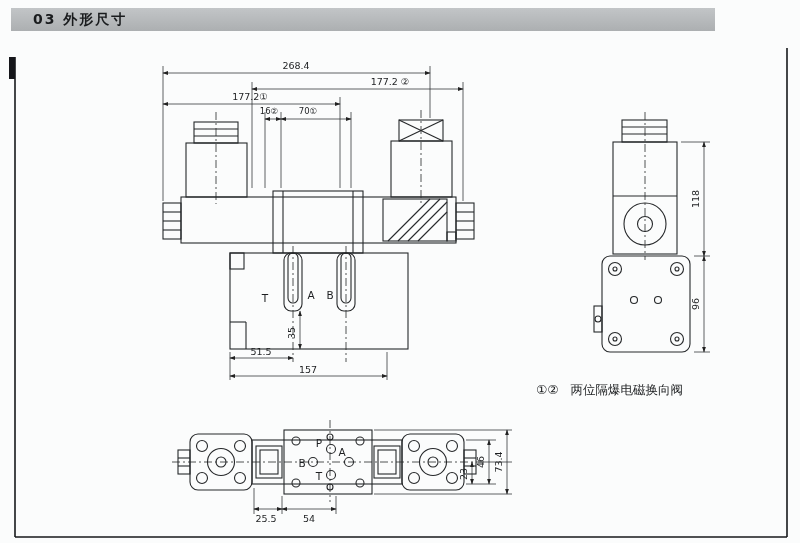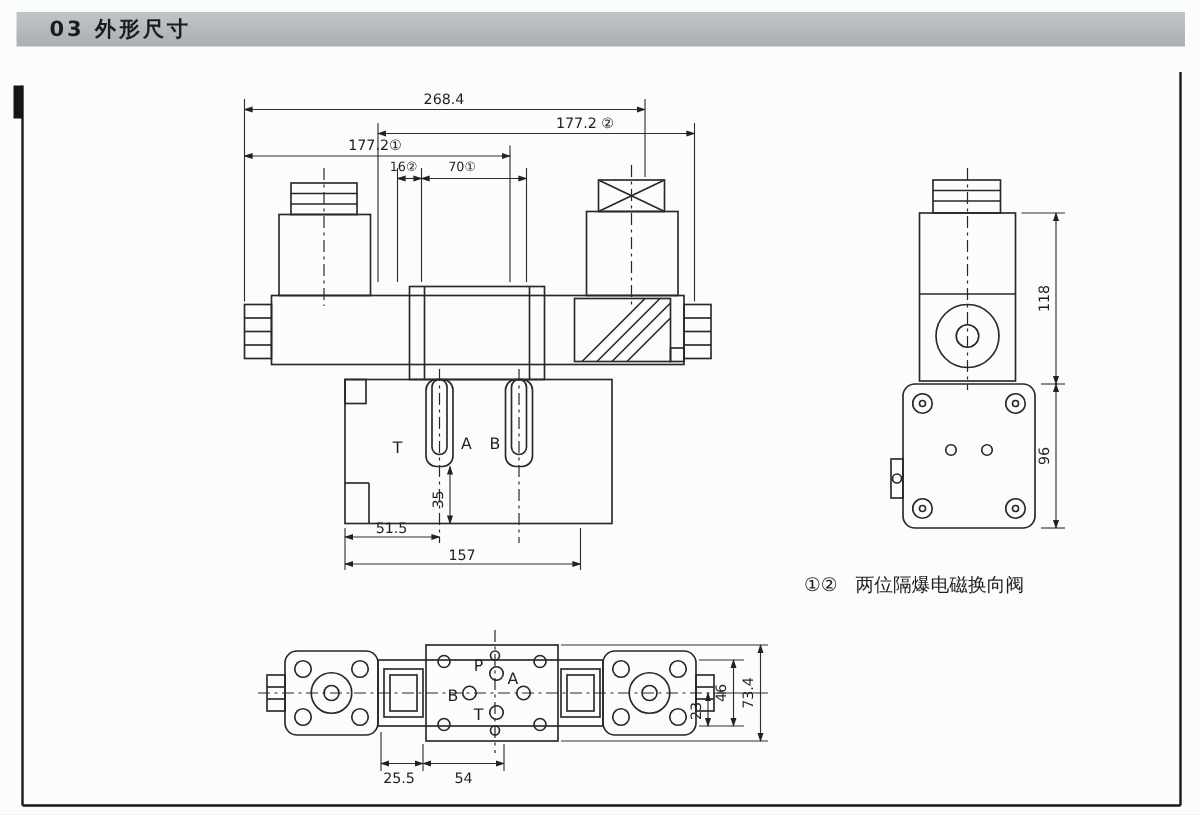--- a/index.html
+++ b/index.html
@@ -1,21 +1,21 @@
 <!DOCTYPE html>
 <html><head>
 <meta charset="utf-8">
 <style>
   html,body { margin:0; padding:0; background:#eef0f0; }
   .page {
     position:relative; width:800px; height:543px; background:#fbfcfc;
     font-family:"DejaVu Sans", sans-serif; overflow:hidden;
   }
   .header {
-    position:absolute; left:11px; top:8px; width:779px; height:23px;
+    position:absolute; left:11px; top:8px; width:704px; height:23px;
     background:linear-gradient(#c2c5c7,#acafb1);
     display:flex; align-items:center;
   }
   .header-title {
     font-weight:bold; font-size:14px; color:#1a1c1e; padding-left:22px;
     letter-spacing:2px;
   }
   svg.drawing { position:absolute; left:0; top:0; }
   
   .ln rect, .ln line, .ln circle, .ln path { fill:none; stroke:#26282a; stroke-width:1.1; }

